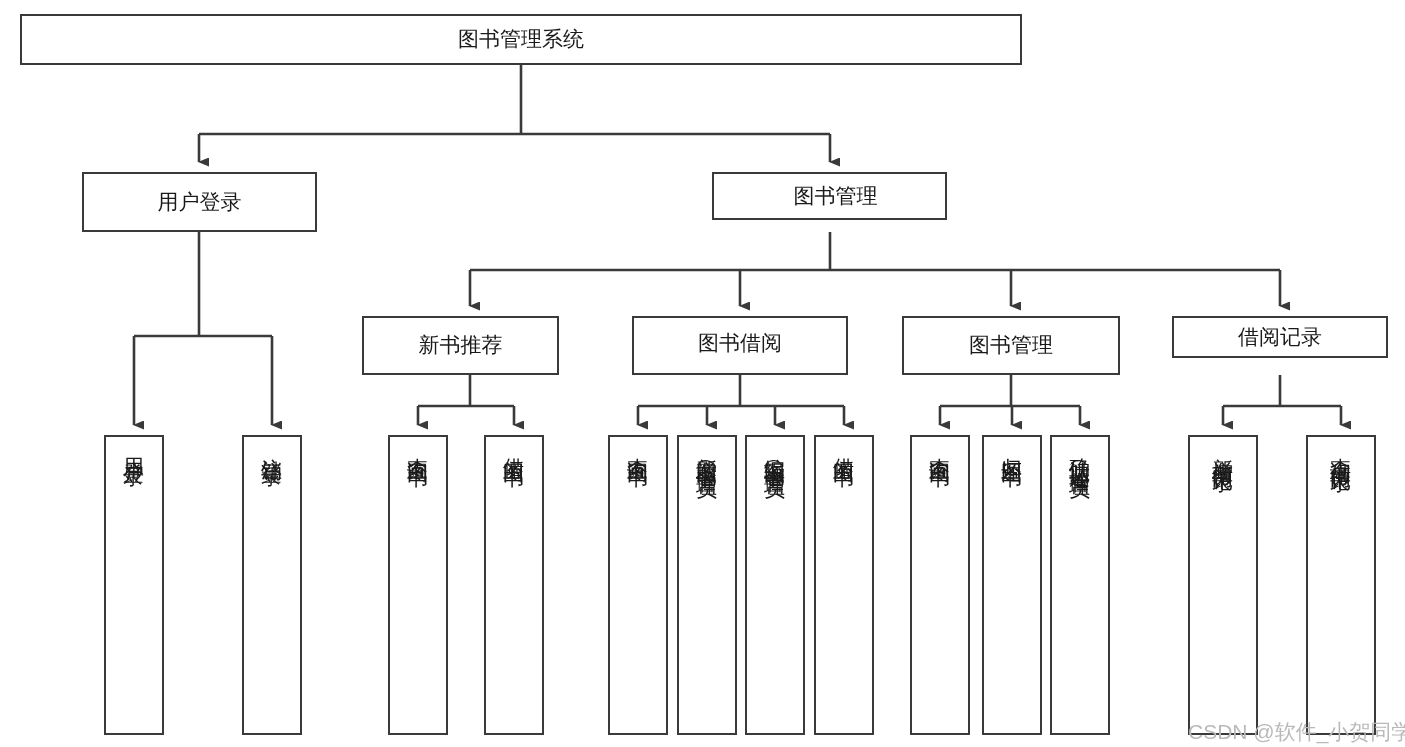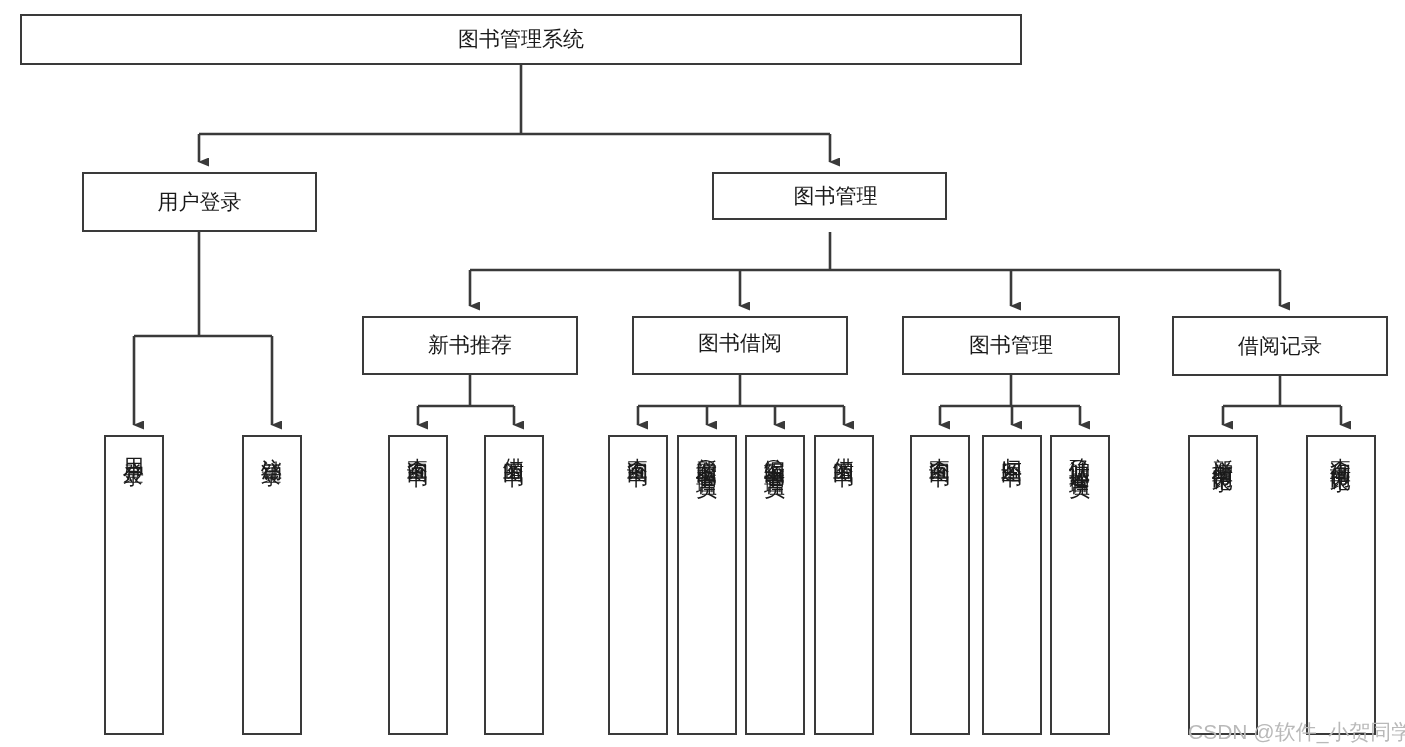--- a/index.html
+++ b/index.html
@@ -126,30 +126,30 @@
     <span class="label">图书管理系统</span>
   </div>
 
   <div class="node h" id="n-l1-0" style="left: 82px; top: 172px; width: 235px; height: 60px;">
     <span class="label">用户登录</span>
   </div>
   <div class="node h" id="n-l1-1" style="left: 712px; top: 172px; width: 235px; height: 48px; padding-left: 12px;">
     <span class="label">图书管理</span>
   </div>
 
-  <div class="node h" id="n-l2-0" style="left: 362px; top: 316px; width: 216px; height: 59px;">
+  <div class="node h" id="n-l2-0" style="left: 362px; top: 316px; width: 197px; height: 59px;">
     <span class="label">新书推荐</span>
   </div>
   <div class="node h" id="n-l2-1" style="left: 632px; top: 316px; width: 216px; height: 59px; font-family: Liberation Mono, monospace;">
     <span class="label">图书借阅</span>
   </div>
   <div class="node h" id="n-l2-2" style="left: 902px; top: 316px; width: 218px; height: 59px;">
     <span class="label">图书管理</span>
   </div>
-  <div class="node h" id="n-l2-3" style="left: 1172px; top: 316px; width: 216px; height: 60px;">
+  <div class="node h" id="n-l2-3" style="left: 1172px; top: 316px; width: 216px; height: 42px;">
     <span class="label">借阅记录</span>
   </div>
 
   <div class="node v" id="n-lf-0" style="left: 104px; top: 435px; width: 60px; height: 300px;">
     <span class="label">用户登录</span>
   </div>
   <div class="node v" id="n-lf-1" style="left: 242px; top: 435px; width: 60px; height: 300px;">
     <span class="label">注销登录</span>
   </div>
   <div class="node v" id="n-lf-2" style="left: 388px; top: 435px; width: 60px; height: 300px;">

